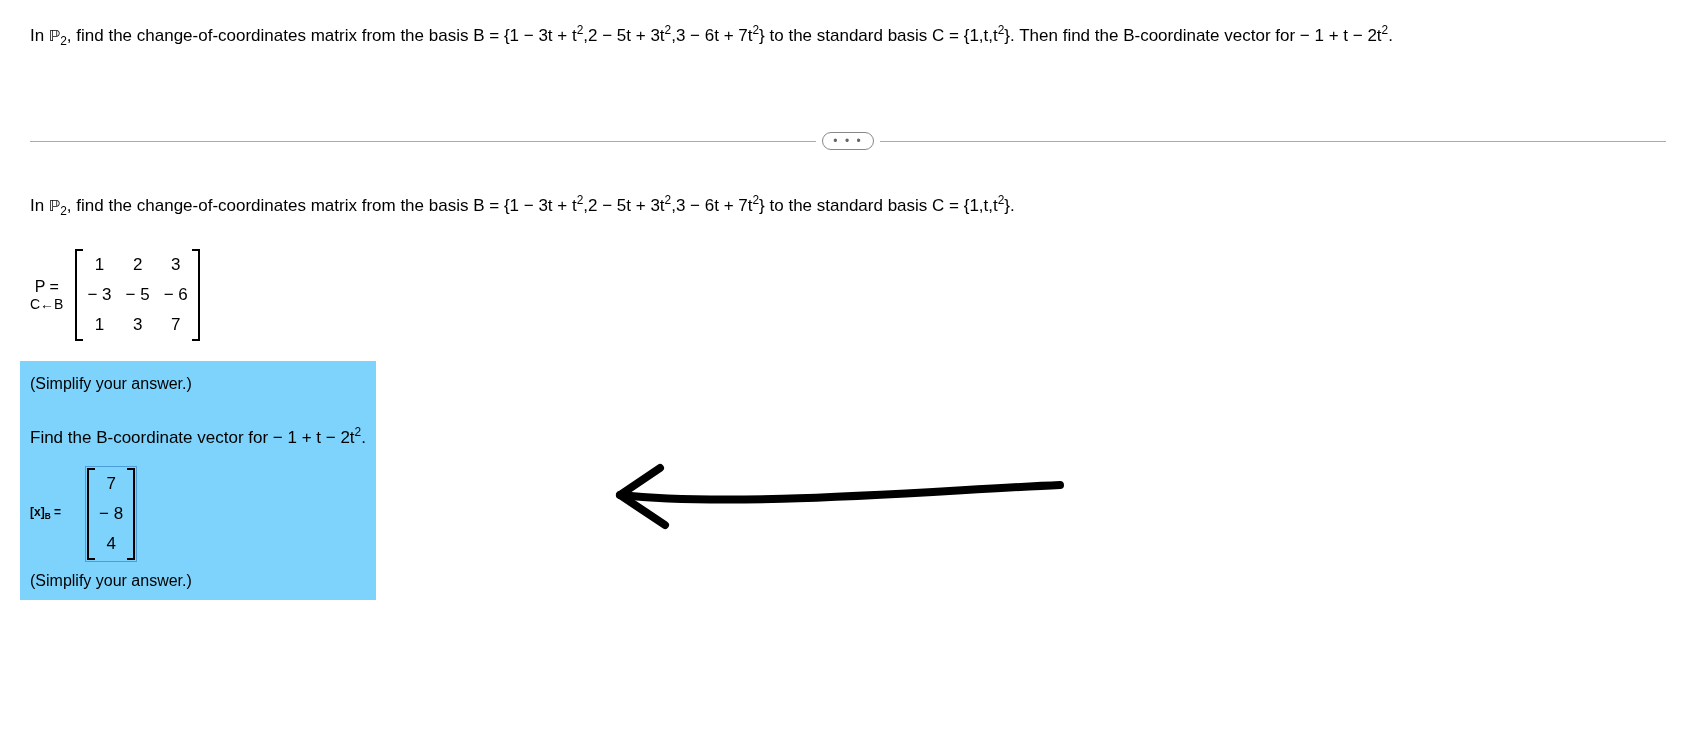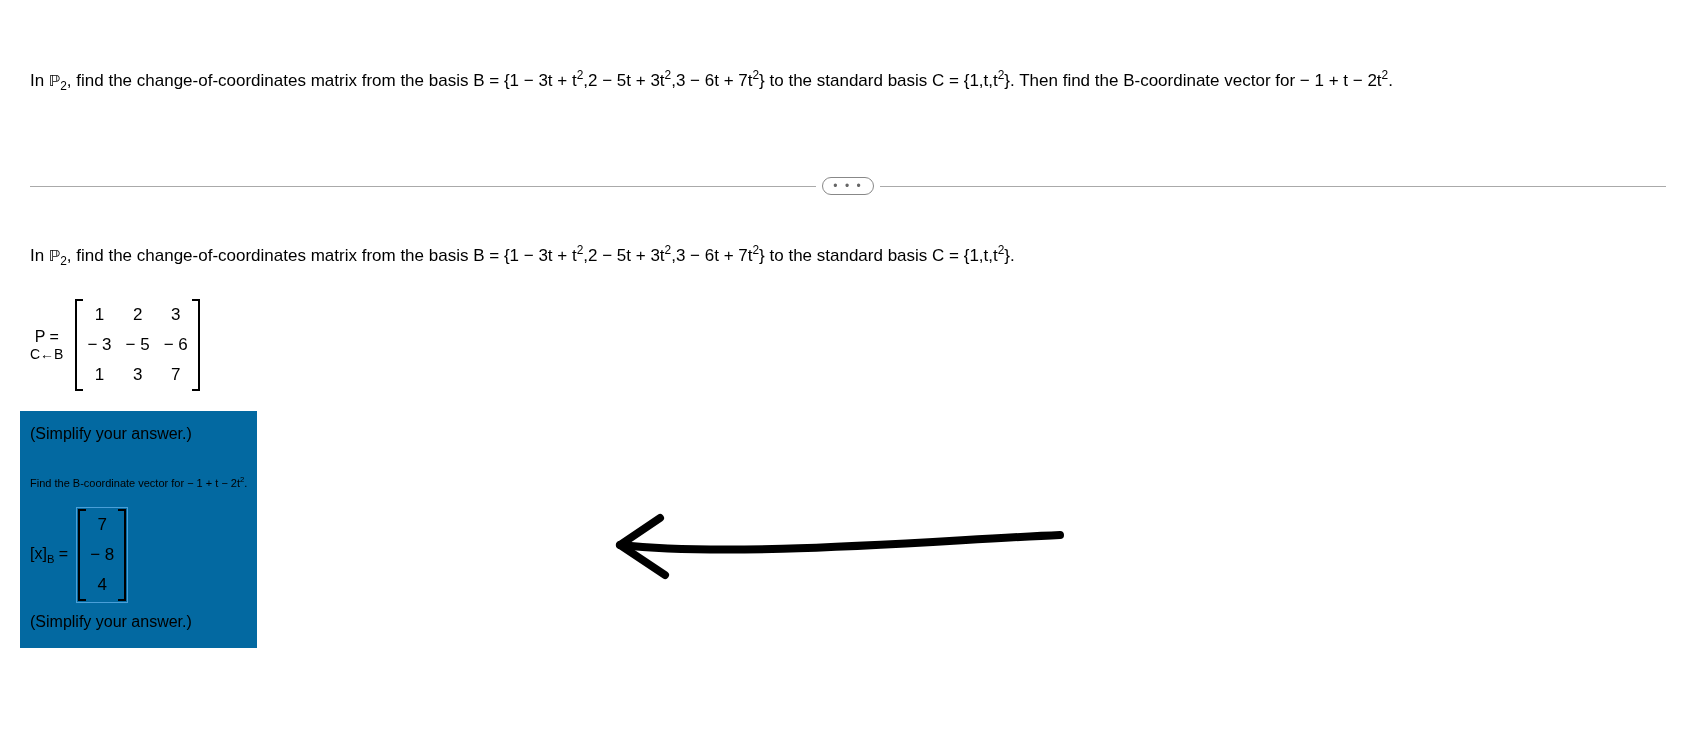--- a/index.html
+++ b/index.html
@@ -36,21 +36,20 @@
       margin: 0 6px;
       font-size: 12px;
       color: #666;
       letter-spacing: 2px;
       line-height: 1;
     }
     .math-line {
       line-height: 1.8;
       font-size: 17px;
       white-space: nowrap;
-      margin-top: 45px;
     }
     .bb {
       font-family: "Cambria Math", "STIX Two Math", serif;
     }
     sub {
       font-size: 0.7em;
       vertical-align: sub;
     }
     sup {
       font-size: 0.7em;
@@ -105,35 +104,36 @@
     .matrix-cells span {
       text-align: center;
       min-width: 24px;
       font-size: 17px;
     }
     .simplify-note {
       font-size: 16px;
       margin: 8px 0 20px 0;
     }
     .highlight-block {
-      background: #0369a1;
+      background: #7dd3fc;
       display: inline-block;
-      padding: 6px 10px 13px 0;
+      padding: 6px 10px 6px 0;
       position: relative;
       left: -10px;
       padding-left: 10px;
     }
     .find-b {
-      font-size: 11px;
+      font-size: 17px;
       margin-bottom: 18px;
       margin-top: 32px;
     }
     .xb-label {
-      font-size: 16px;
-      margin-right: 8px;
+      font-size: 12px;
+      margin-right: 24px;
+      font-weight: bold;
     }
     .answer-box {
       border: 1px solid #4a9fd8;
       padding: 1px;
       display: inline-flex;
     }
     .main-content {
       position: relative;
     }
     .arrow-svg {

